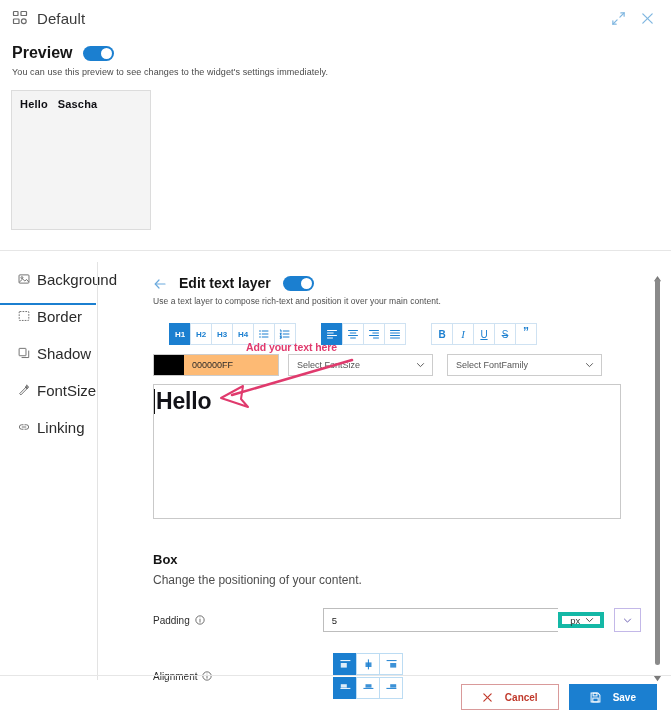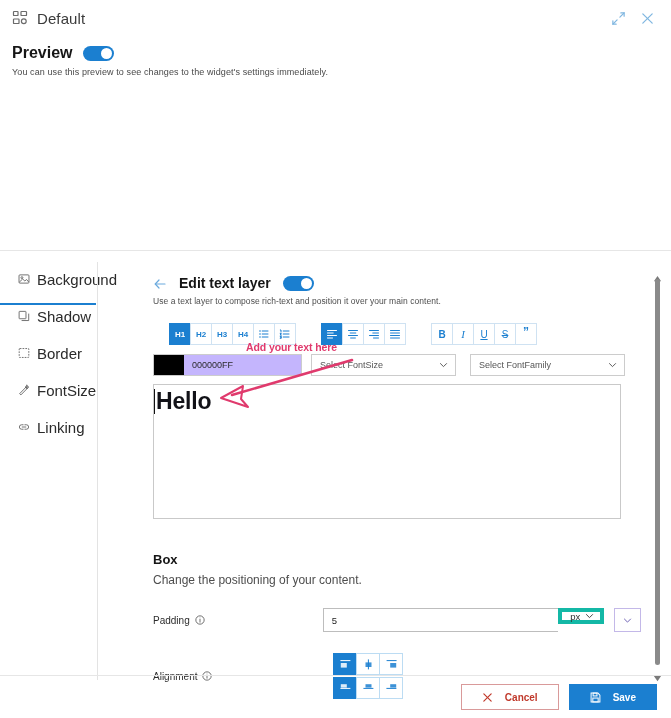--- a/index.html
+++ b/index.html
@@ -110,22 +110,22 @@
   .rt-btn svg { display: block; }
   .rt-btn.italic  { font-style: italic; font-weight: normal; font-family: "Liberation Serif", serif; font-size: 11px; }
   .rt-btn.under   { text-decoration: underline; font-weight: normal; font-size: 10px; }
   .rt-btn.strike  { text-decoration: line-through; font-weight: normal; font-size: 10px; }
   .rt-btn.quote   { font-size: 12px; font-weight: bold; line-height: 0; padding-bottom: 5px; }
   .rt-btn.bold    { font-size: 10px; }
 
   
   .font-row { margin-top: 9px; display: flex; align-items: center; }
   .color-field {
-    display: flex; align-items: center; width: 149px; height: 22px;
-    border: 1px solid #ccc; background: #c4b5fd;
+    display: flex; align-items: center; width: 126px; height: 22px;
+    border: 1px solid #ccc; background: #fdba74;
   }
   .color-swatch { width: 30px; height: 20px; background: #000; flex: none; }
   .color-value { padding-left: 8px; font-size: 9px; color: #2a2a2a; }
   .sel {
     position: relative; height: 22px; border: 1px solid #ccc; background:#fff;
     display: flex; align-items: center; padding: 0 22px 0 8px;
     font-size: 9px; color: #555; cursor: pointer;
   }
   .sel .chev {
     position: absolute; right: 7px; top: 50%; transform: translateY(-50%);
@@ -146,21 +146,21 @@
   }
   .caret {
     position: absolute; left: 0px; top: 4px; width: 1px; height: 25px;
     background: #111;
   }
 
   
   .box-title { margin-top: 33px; font-size: 13px; font-weight: bold; color: #151515; }
   .box-desc  { margin-top: 6px; font-size: 12px; color: #4d4d4d; }
 
-  .field-row { margin-top: 21px; display: flex; }
+  .field-row { margin-top: 21px; display: flex; align-items: center; }
   .field-label {
     width: 180px; font-size: 10px; color: #2c2c2c;
     display: flex; align-items: center; gap: 5px;
   }
   .info-ico { width: 10px; height: 10px; color: #555; flex: none; }
 
   .pad-input {
     width: 249px; height: 24px; border: 1px solid #bdbdbd; border-right: none;
     background: #fff; display: flex; align-items: center;
     padding-left: 8px; font-size: 9.5px; color: #222;
@@ -259,54 +259,57 @@
   </div>
 
   <div class="preview-head">
     <span class="preview-title">Preview</span>
     <span class="toggle">
         <span class="knob"></span>
       </span>
   </div>
   <div class="preview-desc">You can use this preview to see changes to the widget's settings immediately.</div>
 
+  <div class="preview-box">
+    <div class="preview-content">Hello   Sascha</div>
+  </div>
 
   <div class="hr-top"></div>
 
   <div class="sidebar">
 
     <div class="side-item">
       <span class="side-ico">
         <svg viewBox="0 0 14 14" fill="none" stroke="currentColor" stroke-width="1">
           <rect x="1.2" y="2.2" width="11.6" height="9.6" rx="1"></rect>
           <circle cx="4.6" cy="5.4" r="1.1"></circle>
           <path d="M1.6 10.6 L5.4 7 L8 9.3 L10 7.6 L12.4 10.4"></path>
         </svg>
       </span>
       <span>Background</span>
     </div>
 
 
     <div class="side-item">
       <span class="side-ico">
+        <svg viewBox="0 0 14 14" fill="none" stroke="currentColor" stroke-width="1" stroke-dasharray="2 1.3">
+          <rect x="1.4" y="1.8" width="11.2" height="10.4" rx=".6"></rect>
+        </svg>
+      </span>
+      <span>Border</span>
+    </div>
+
+    <div class="side-item">
+      <span class="side-ico">
         <svg viewBox="0 0 14 14" fill="none" stroke="currentColor" stroke-width="1">
           <rect x="1.3" y="1.6" width="8" height="8.6" rx=".6"></rect>
           <path d="M4.2 12.3 H12.5 V4.2"></path>
         </svg>
       </span>
       <span>Shadow</span>
-    </div>
-
-    <div class="side-item">
-      <span class="side-ico">
-        <svg viewBox="0 0 14 14" fill="none" stroke="currentColor" stroke-width="1" stroke-dasharray="2 1.3">
-          <rect x="1.4" y="1.8" width="11.2" height="10.4" rx=".6"></rect>
-        </svg>
-      </span>
-      <span>Border</span>
     </div>
 
     <div class="side-item">
       <span class="side-ico">
         <svg viewBox="0 0 14 14" fill="none" stroke="currentColor" stroke-width="1" stroke-linecap="round">
           <path d="M2.2 12 L9.4 4.6 L10.9 6.1 L3.7 13.4 Z" transform="translate(0,-1)"></path>
           <path d="M10.4 1.4 L11 3 L12.6 3.6 L11 4.2 L10.4 5.8 L9.8 4.2 L8.2 3.6 L9.8 3 Z"></path>
         </svg>
       </span>
       <span>FontSize</span>

